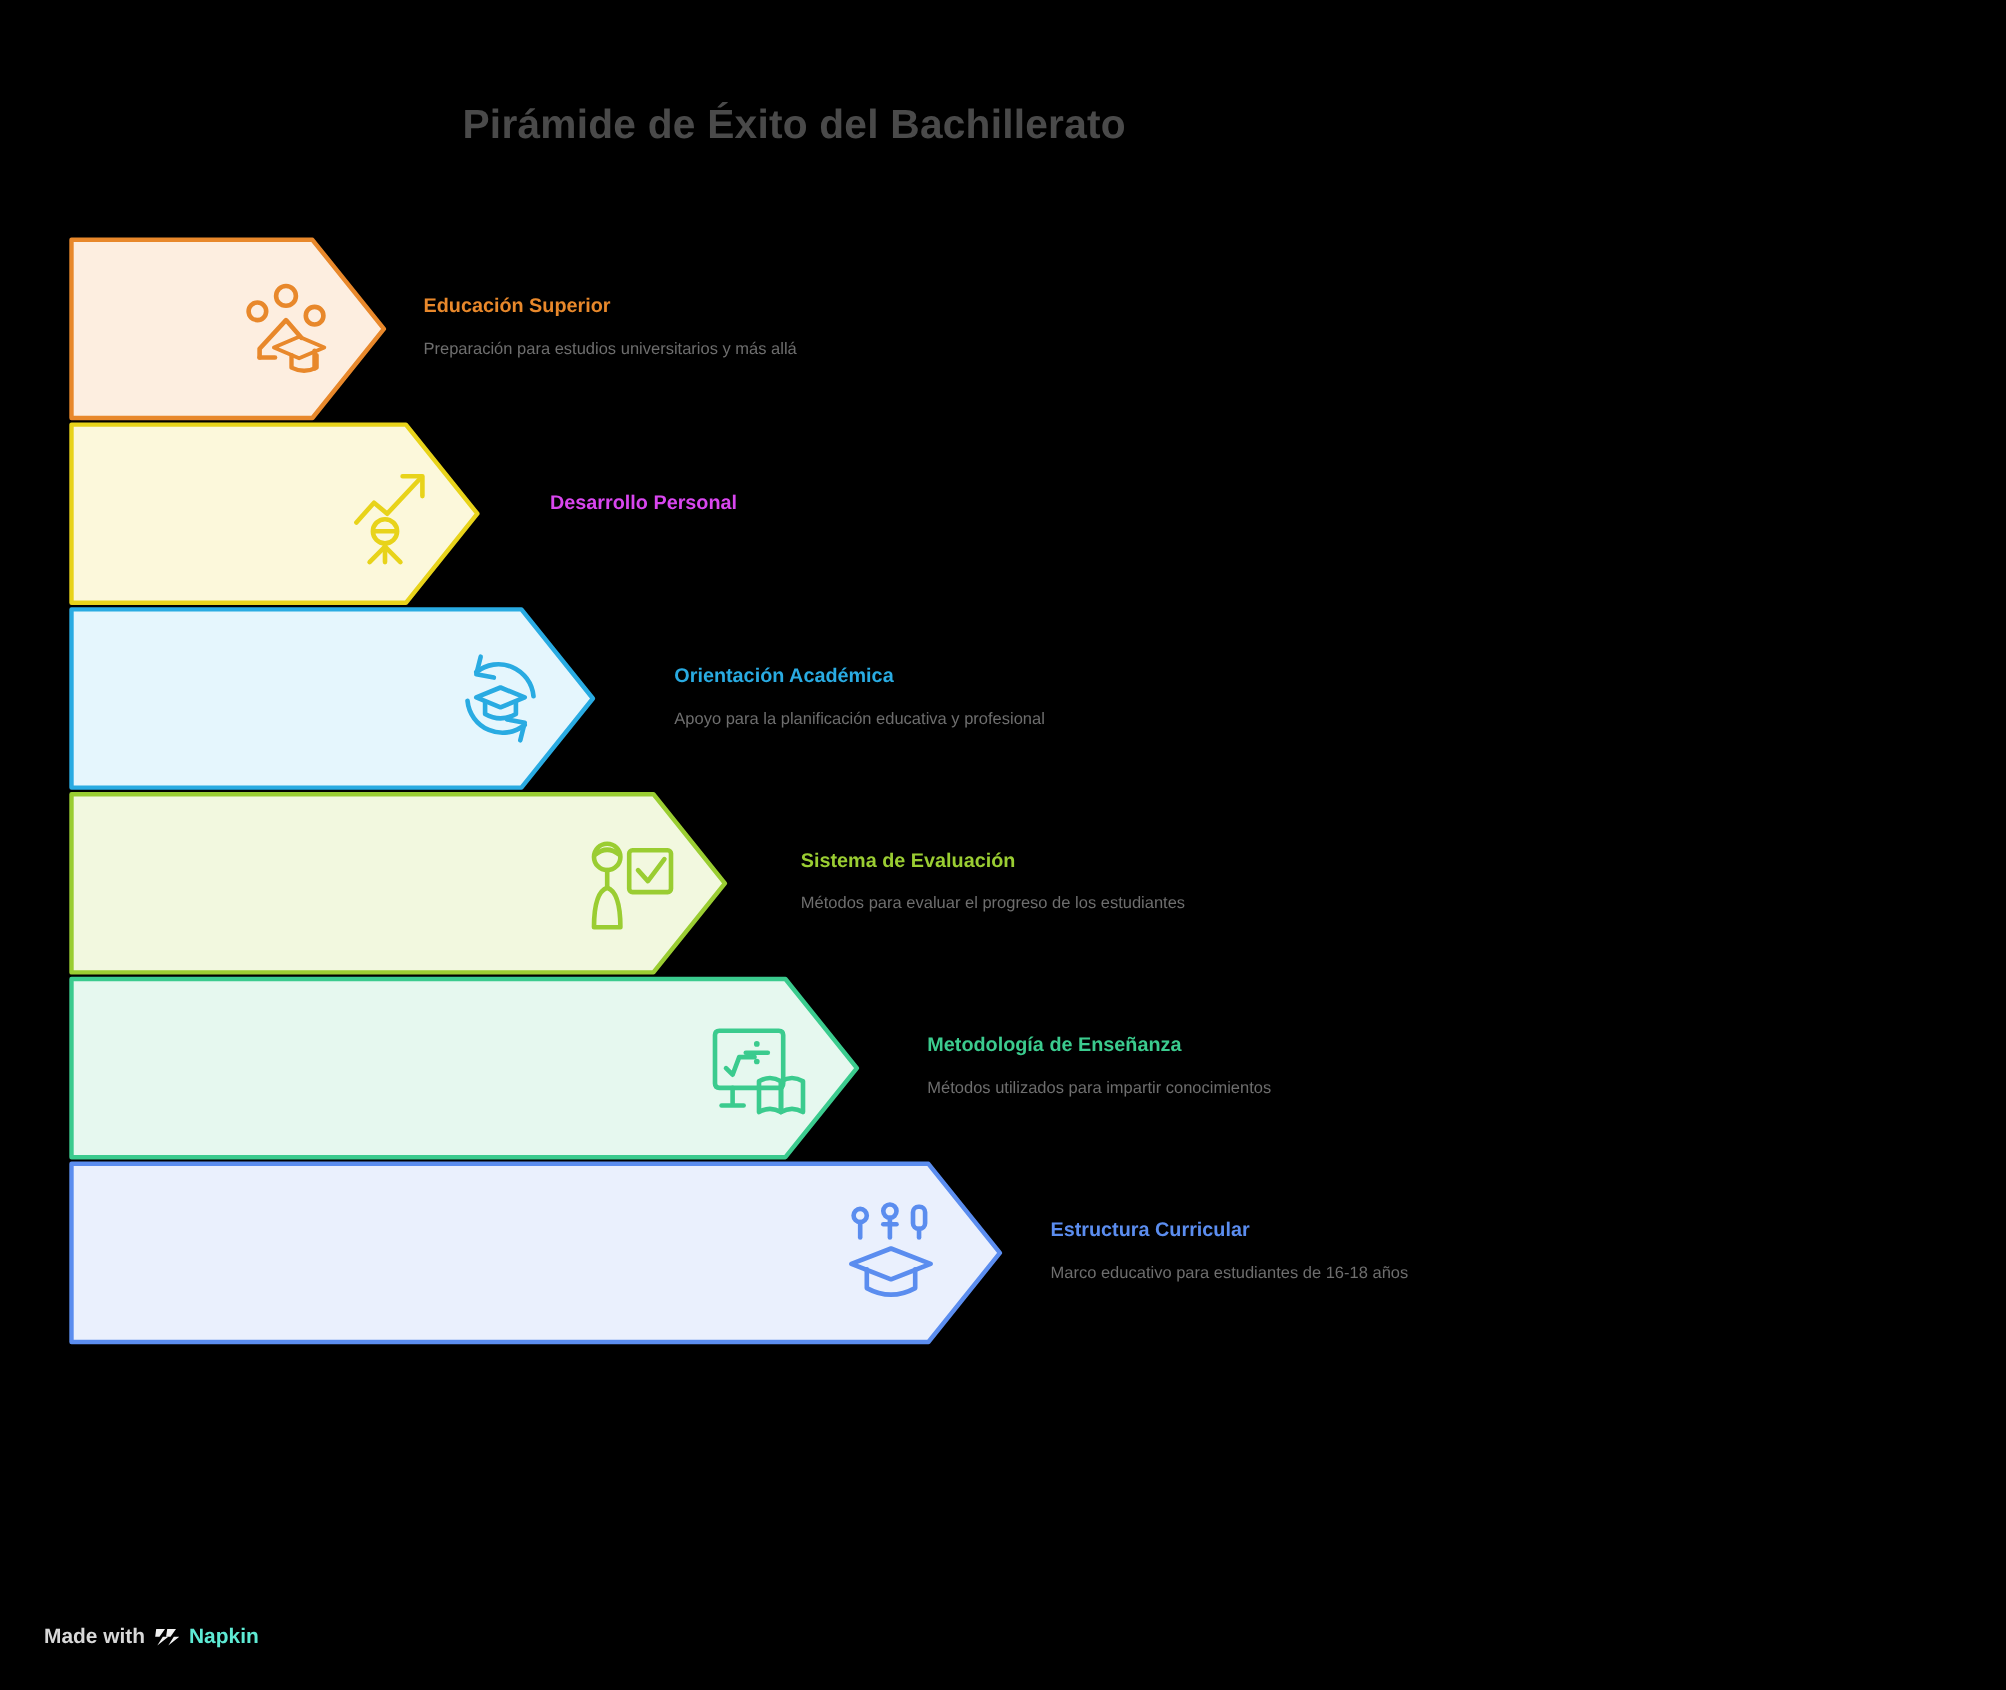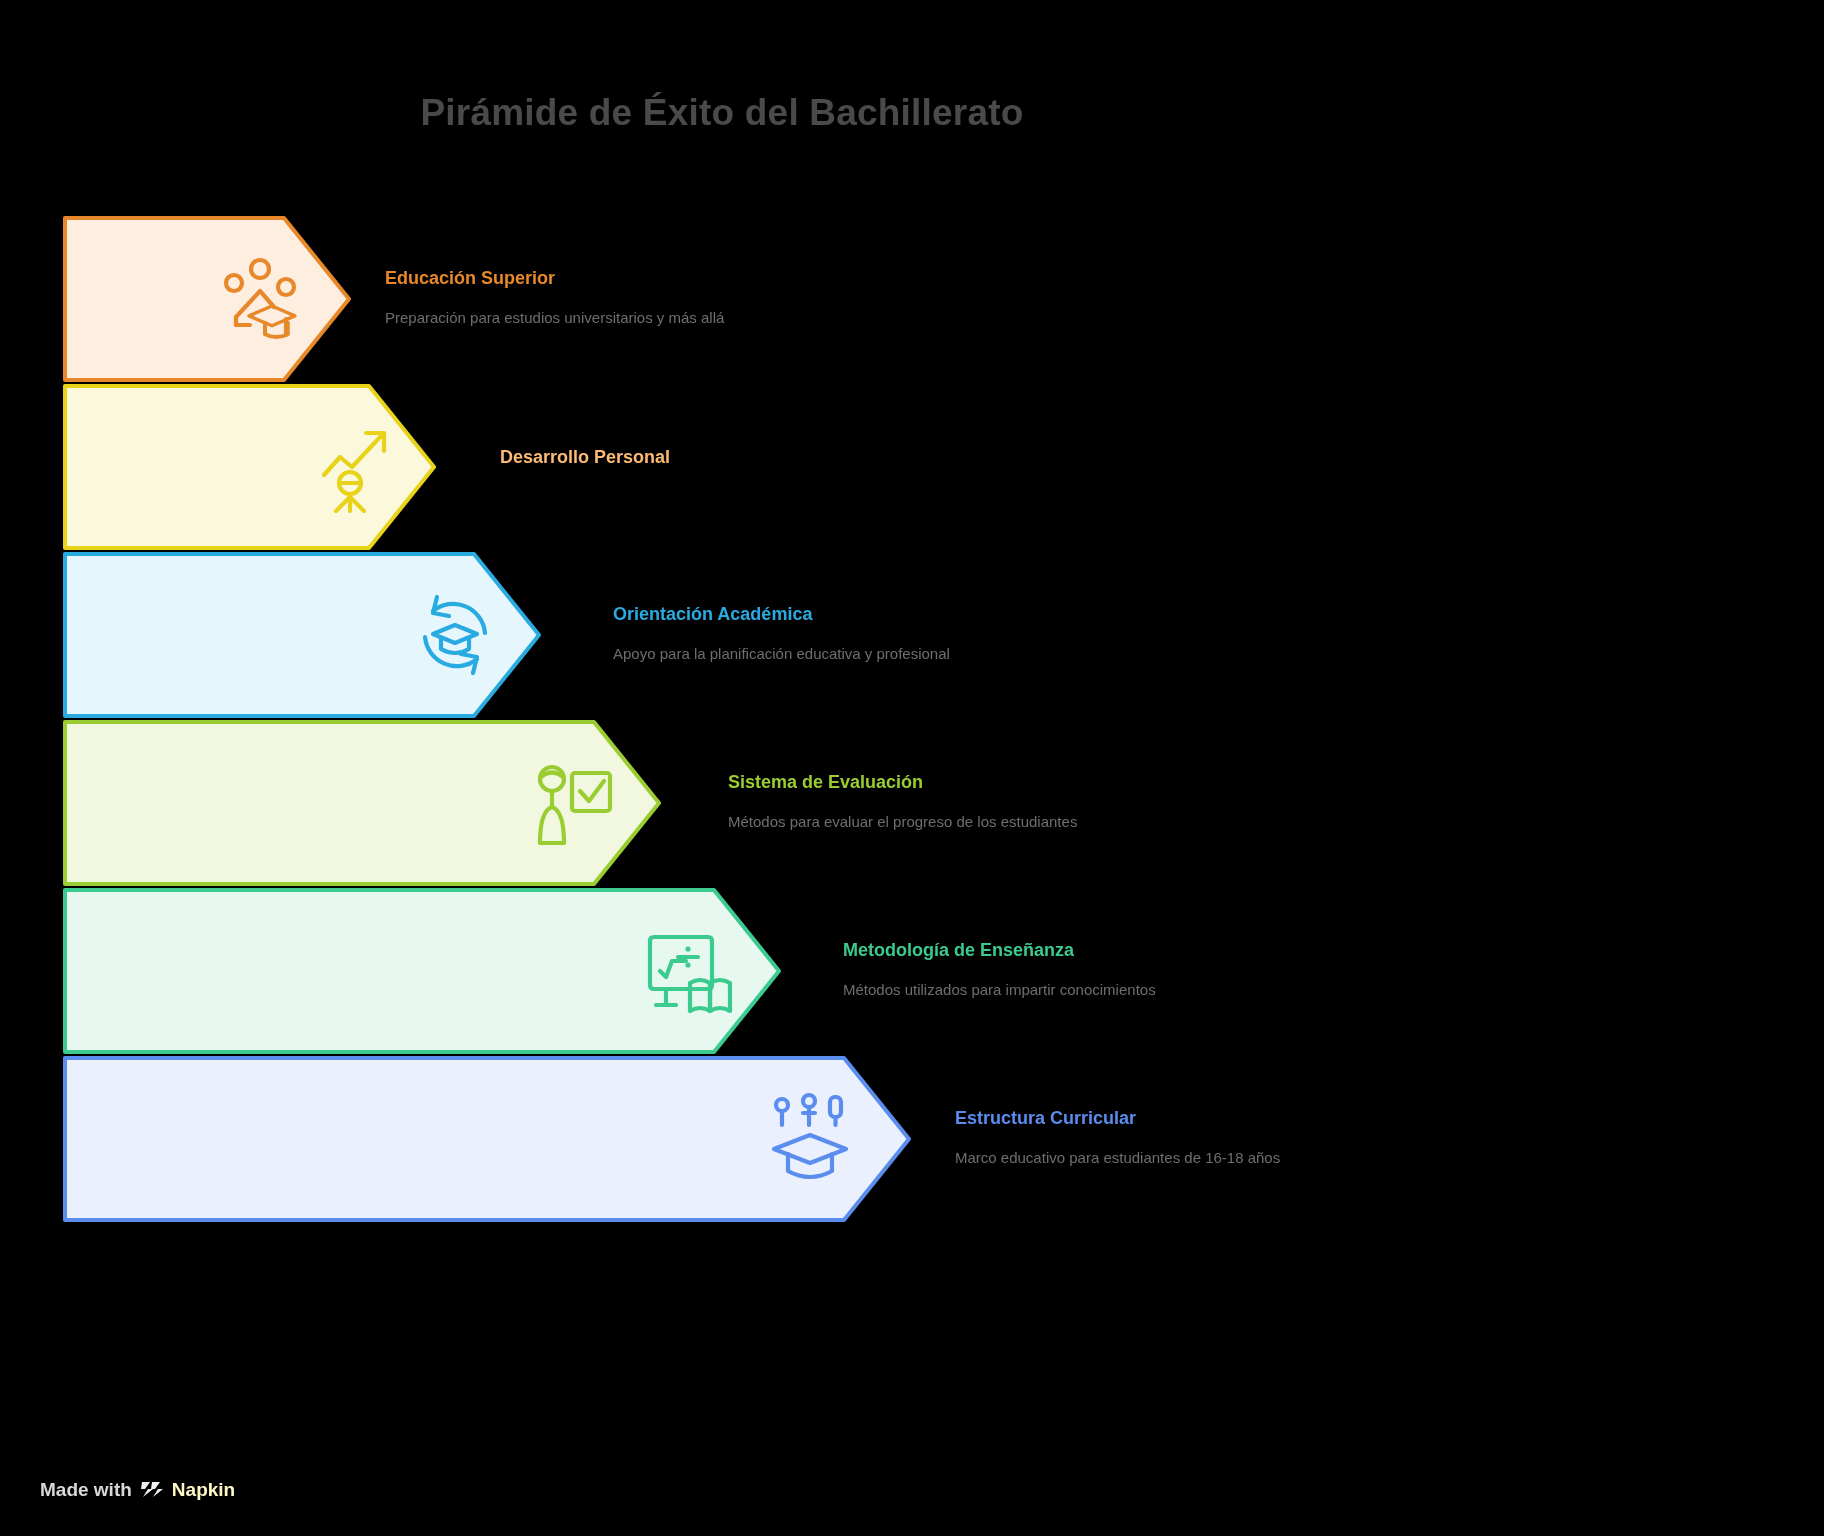--- a/index.html
+++ b/index.html
@@ -103,21 +103,21 @@
     left: 40px;
     bottom: 32px;
     display: flex;
     align-items: flex-start;
     gap: 9px;
     color: #d4d4d4;
     font-size: 19px;
     font-weight: bold;
   }
   #watermark .wm-made { color: #d8d8d8; font-weight: bold; }
-  #watermark .wm-name { color: #fef9c3; font-weight: bold; }
+  #watermark .wm-name { color: #5eead4; font-weight: bold; }
   .wm-logo { display: block; }
 </style>
 </head>
 <body>
 
 <div id="stage">
 
   <div id="page-title">Pirámide de Éxito del Bachillerato</div>
 
   <div class="funnel">
@@ -160,21 +160,21 @@
             <path d="M14 56 L30 38 L42 48 L72 16"></path>
             <path d="M56 14 L74 14 L74 32"></path>
             <circle cx="40" cy="64" r="11"></circle>
             <path d="M30 64 L50 64"></path>
             <path d="M40 75 L40 92"></path>
             <path d="M26 92 L40 78 L54 92"></path>
           </svg>
         </div>
       </div>
       <div class="text-block">
-        <div class="row-title" style="color:#fdba74">Desarrollo Personal</div>
+        <div class="row-title" style="color:#d946ef">Desarrollo Personal</div>
       </div>
     </div>
 
     <div class="row r2">
       <div class="band-wrap">
         <div class="band">
           <svg viewBox="0 0 480 168" preserveAspectRatio="none">
             <polygon points="3,3 412,3 477,84 412,165 3,165" fill="#E5F6FD" stroke="#29ABE2" stroke-width="4" stroke-linejoin="round"></polygon>
           </svg>
         </div>

